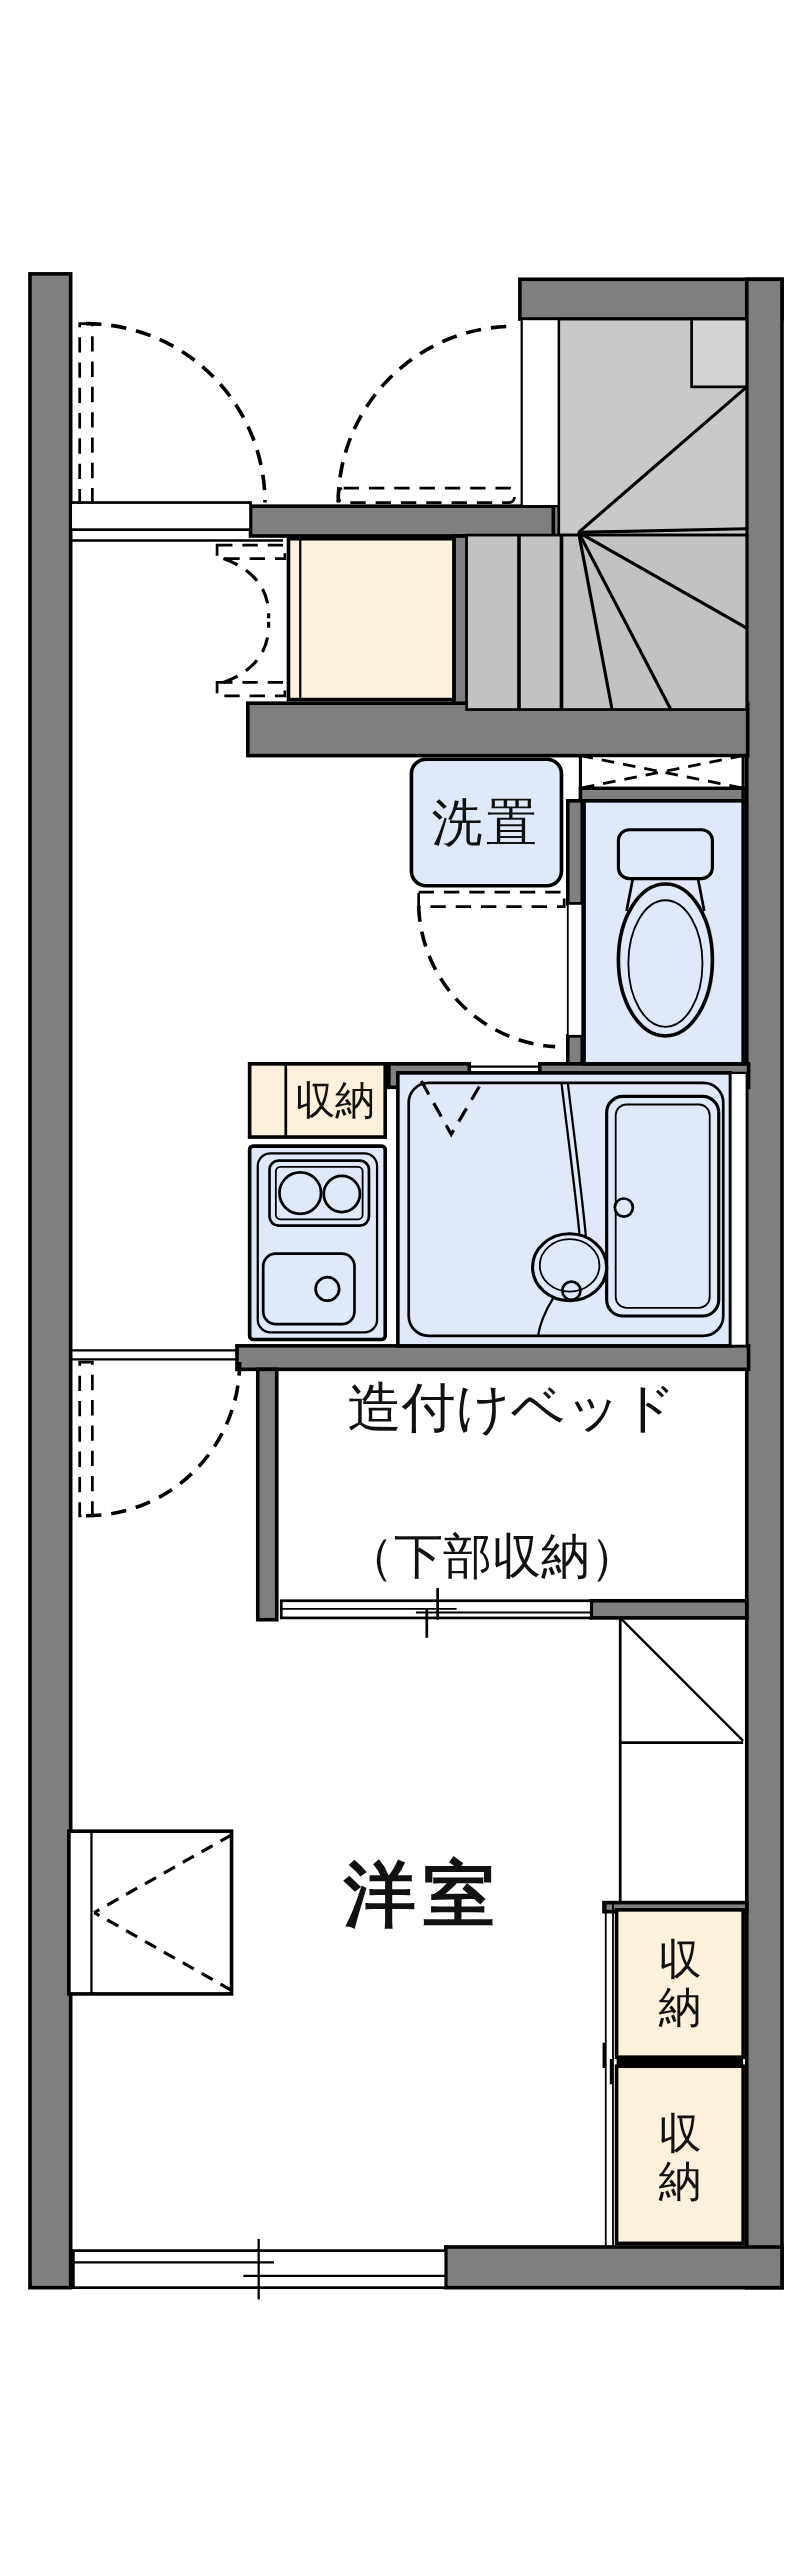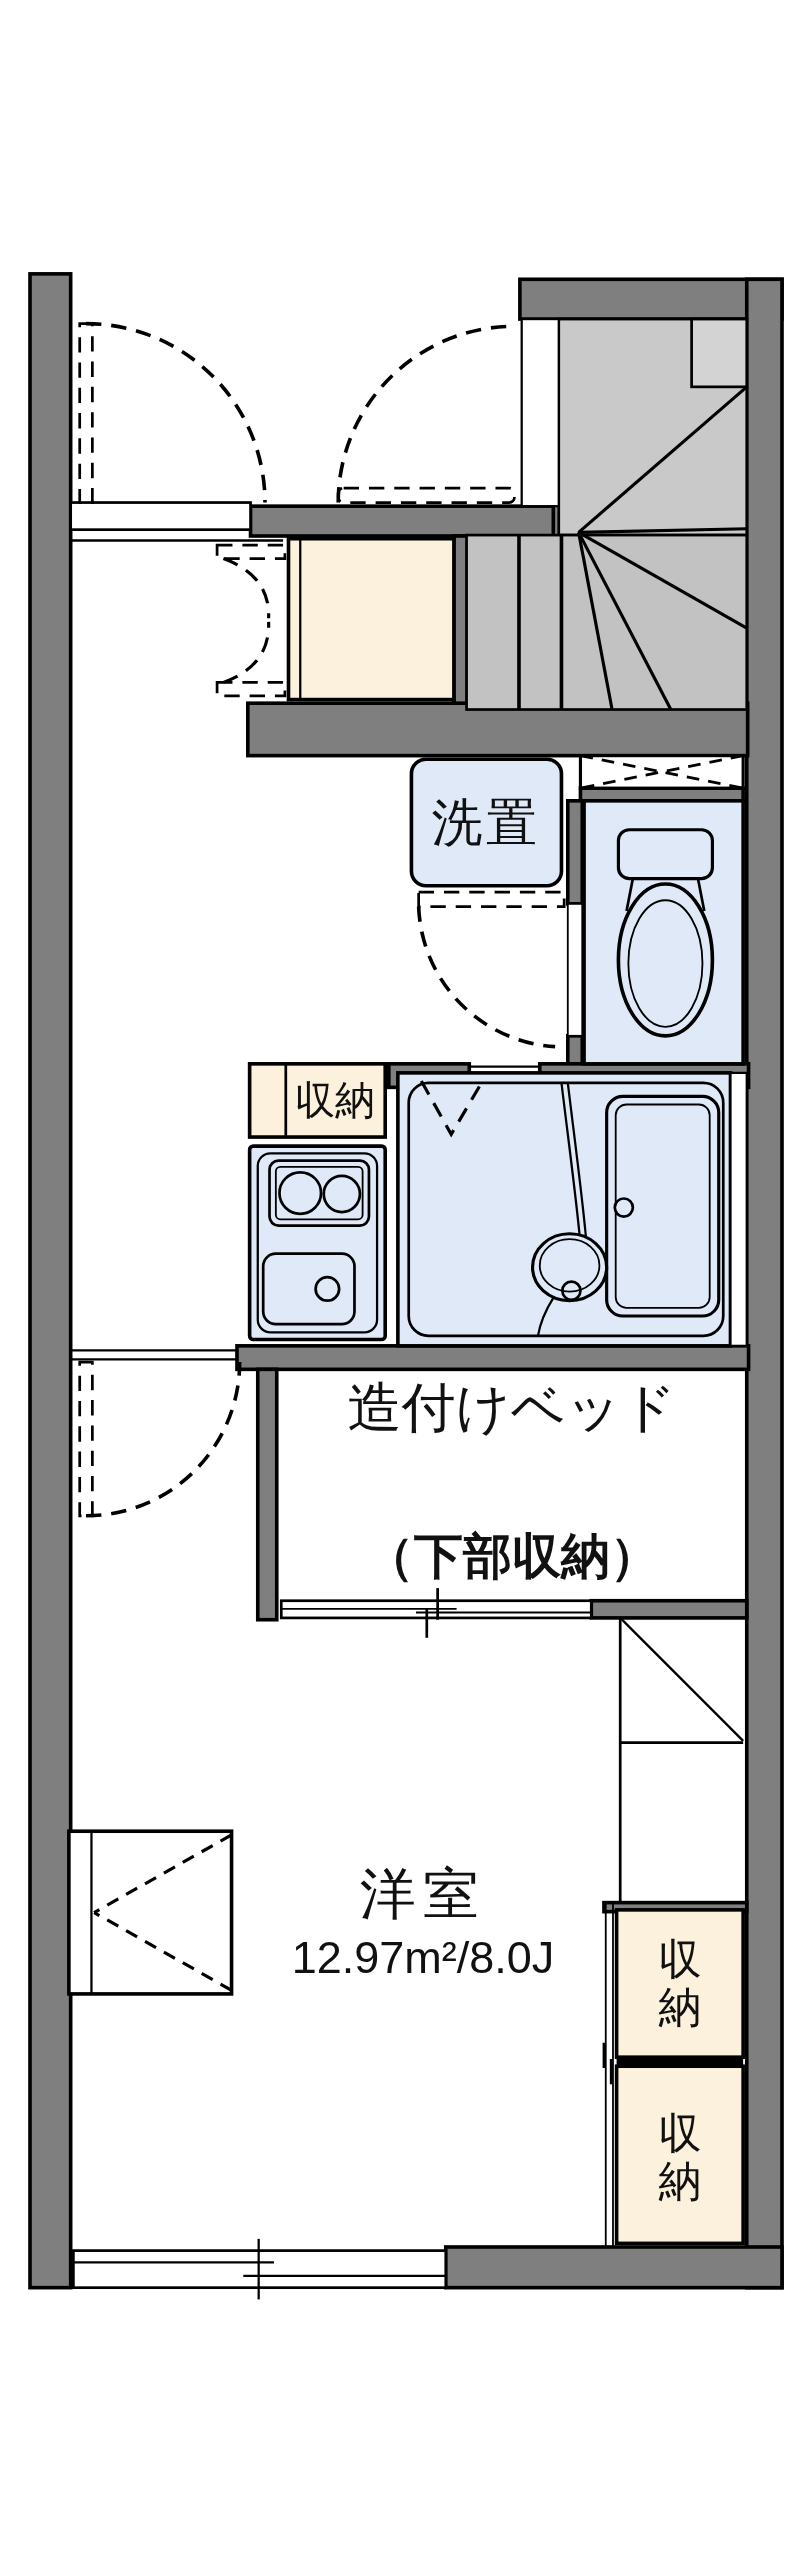--- a/index.html
+++ b/index.html
@@ -174,19 +174,18 @@
     <rect class="wht" x="81" y="2490" width="412" height="41" stroke-width="3"></rect>
     <line class="ln" x1="81" y1="2503" x2="303" y2="2503" stroke-width="2.5"></line>
     <line class="ln" x1="269" y1="2518" x2="493" y2="2518" stroke-width="2.5"></line>
     <line class="ln" x1="286" y1="2477" x2="286" y2="2544" stroke-width="2.5"></line>
   </g>
 </svg>
 
   <div class="label" style="left:486px;top:823px;font-size:51px;letter-spacing:3.6px;">洗置</div>
   <div class="label" style="left:335px;top:1100px;font-size:40px;">収納</div>
   <div class="label" style="left:512px;top:1408px;font-size:54px;">造付けベッド</div>
-  <div class="label" style="left:512px;top:1557px;font-size:49px;font-weight:bold;">（下部収納）</div>
-  <div class="label" style="left:423px;top:1895px;font-size:56px;letter-spacing:7.2px;">洋室</div>
-  <div class="label" style="left:423px;top:1958px;font-size:45px;">12.97m²/8.0J</div>
+  <div class="label" style="left:492px;top:1557px;font-size:49px;">（下部収納）</div>
+  <div class="label" style="left:423px;top:1895px;font-size:72px;letter-spacing:7.2px;font-weight:bold;">洋室</div>
   <div class="label vert" style="left:680px;top:1983px;font-size:43px;">収納</div>
   <div class="label vert" style="left:680px;top:2157px;font-size:43px;">収納</div>
 </div>
 
 
 </body></html>

